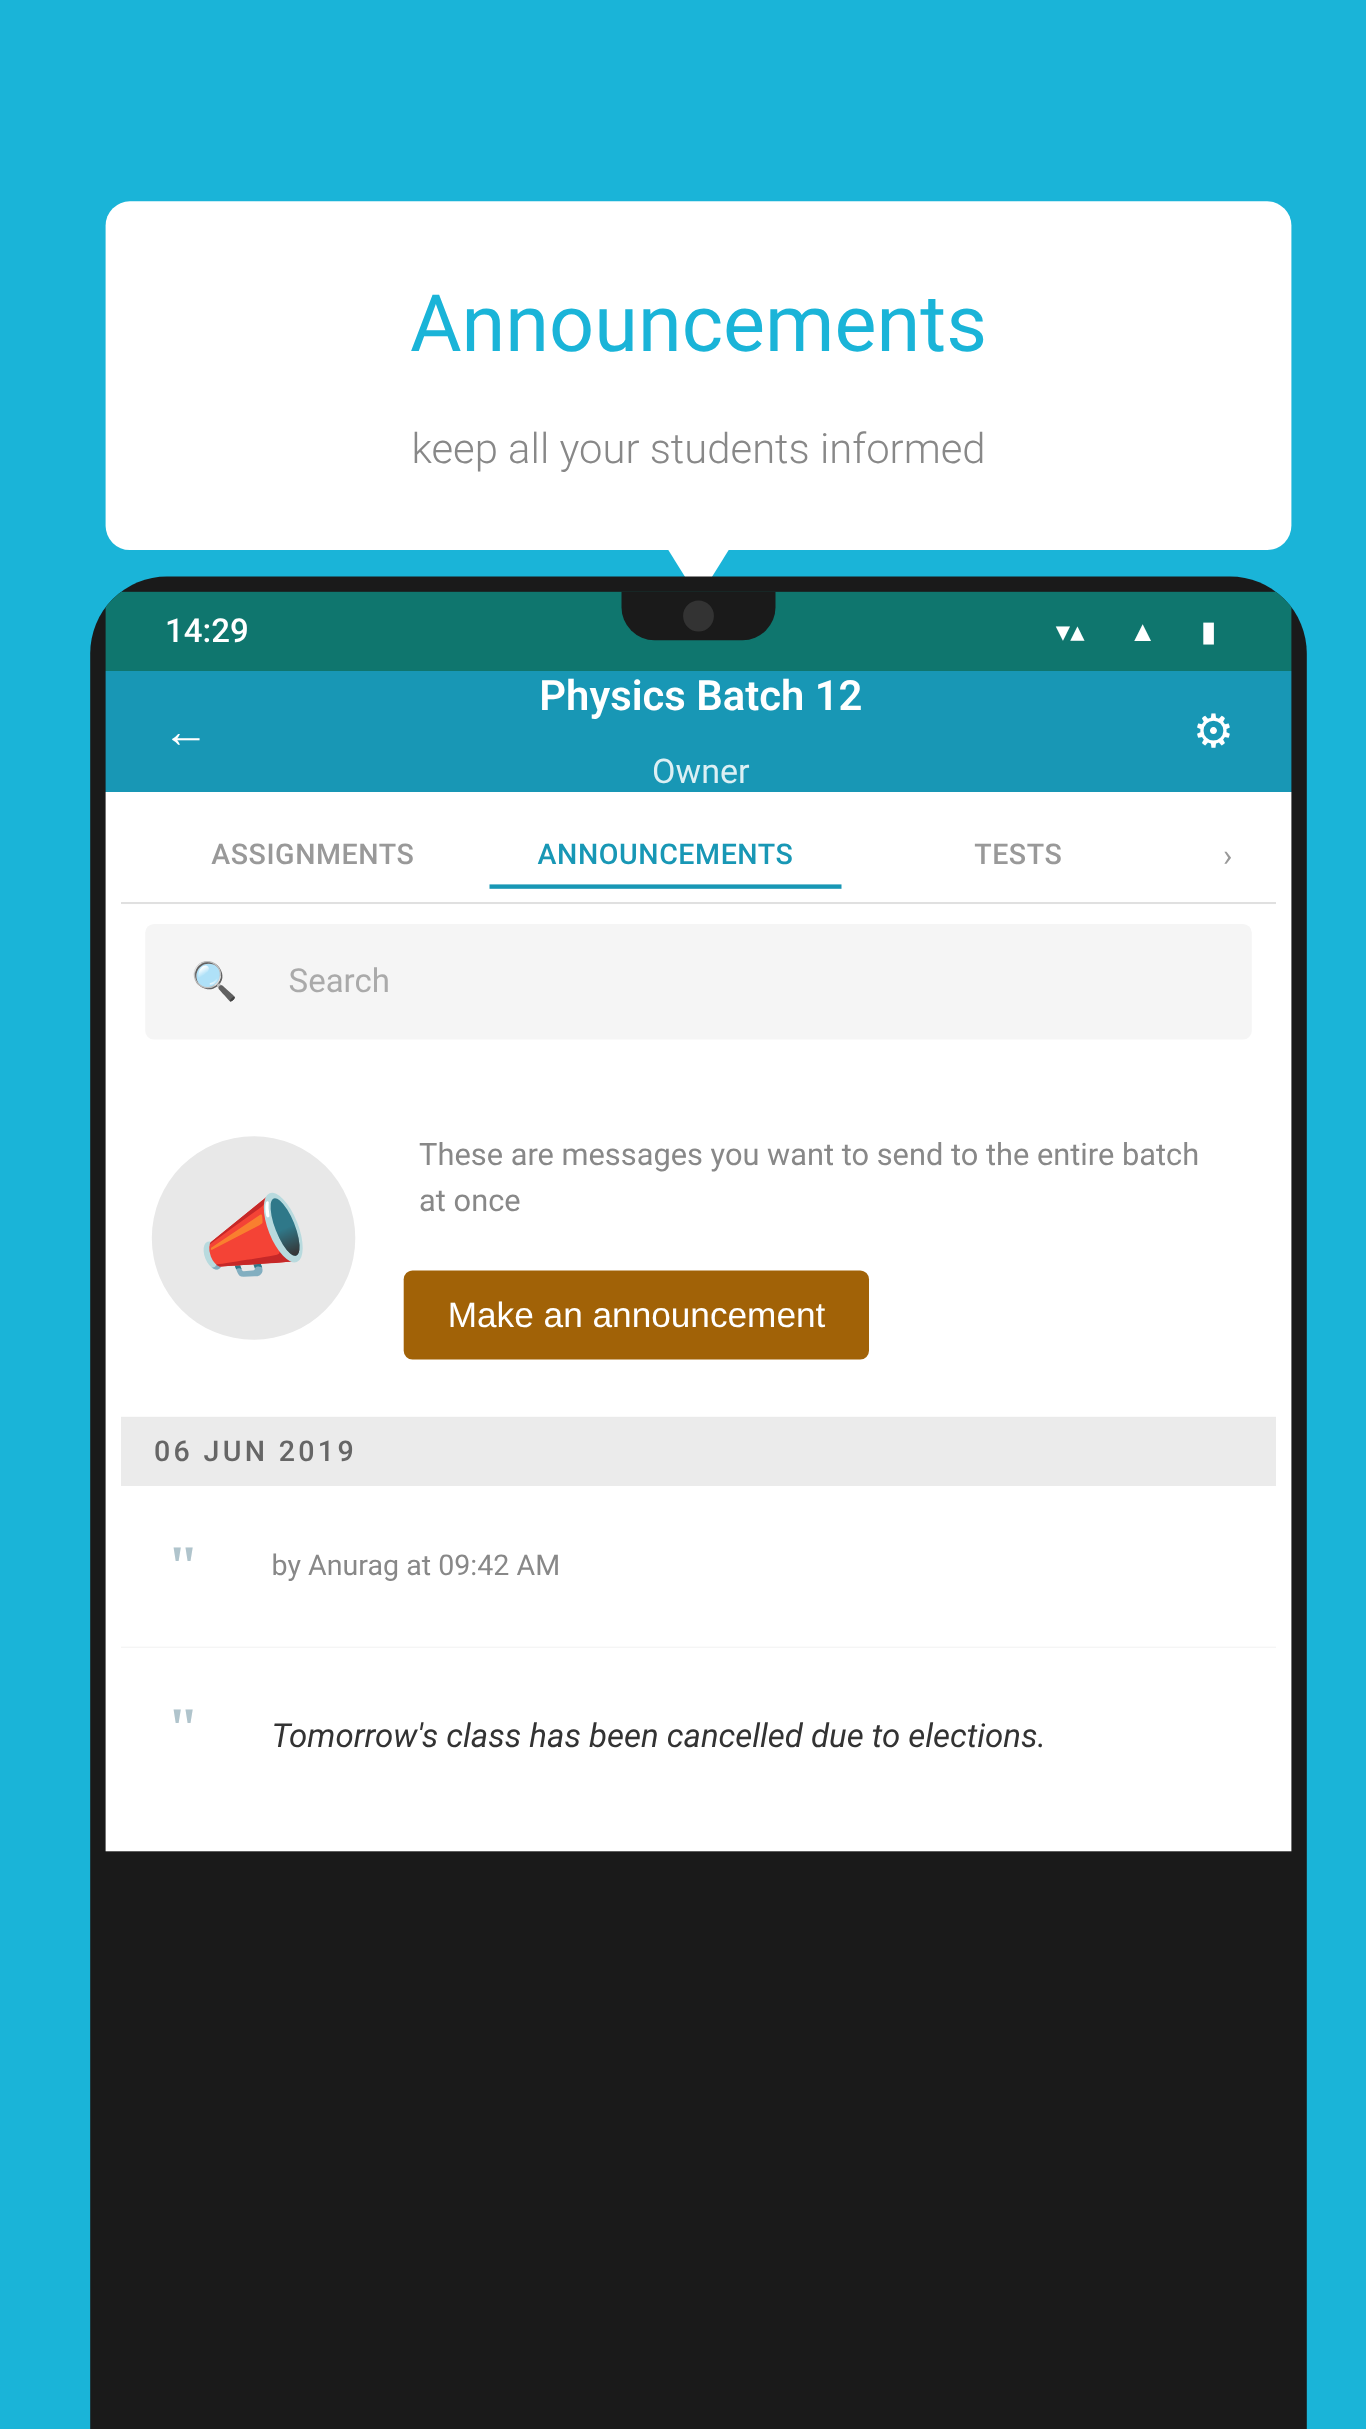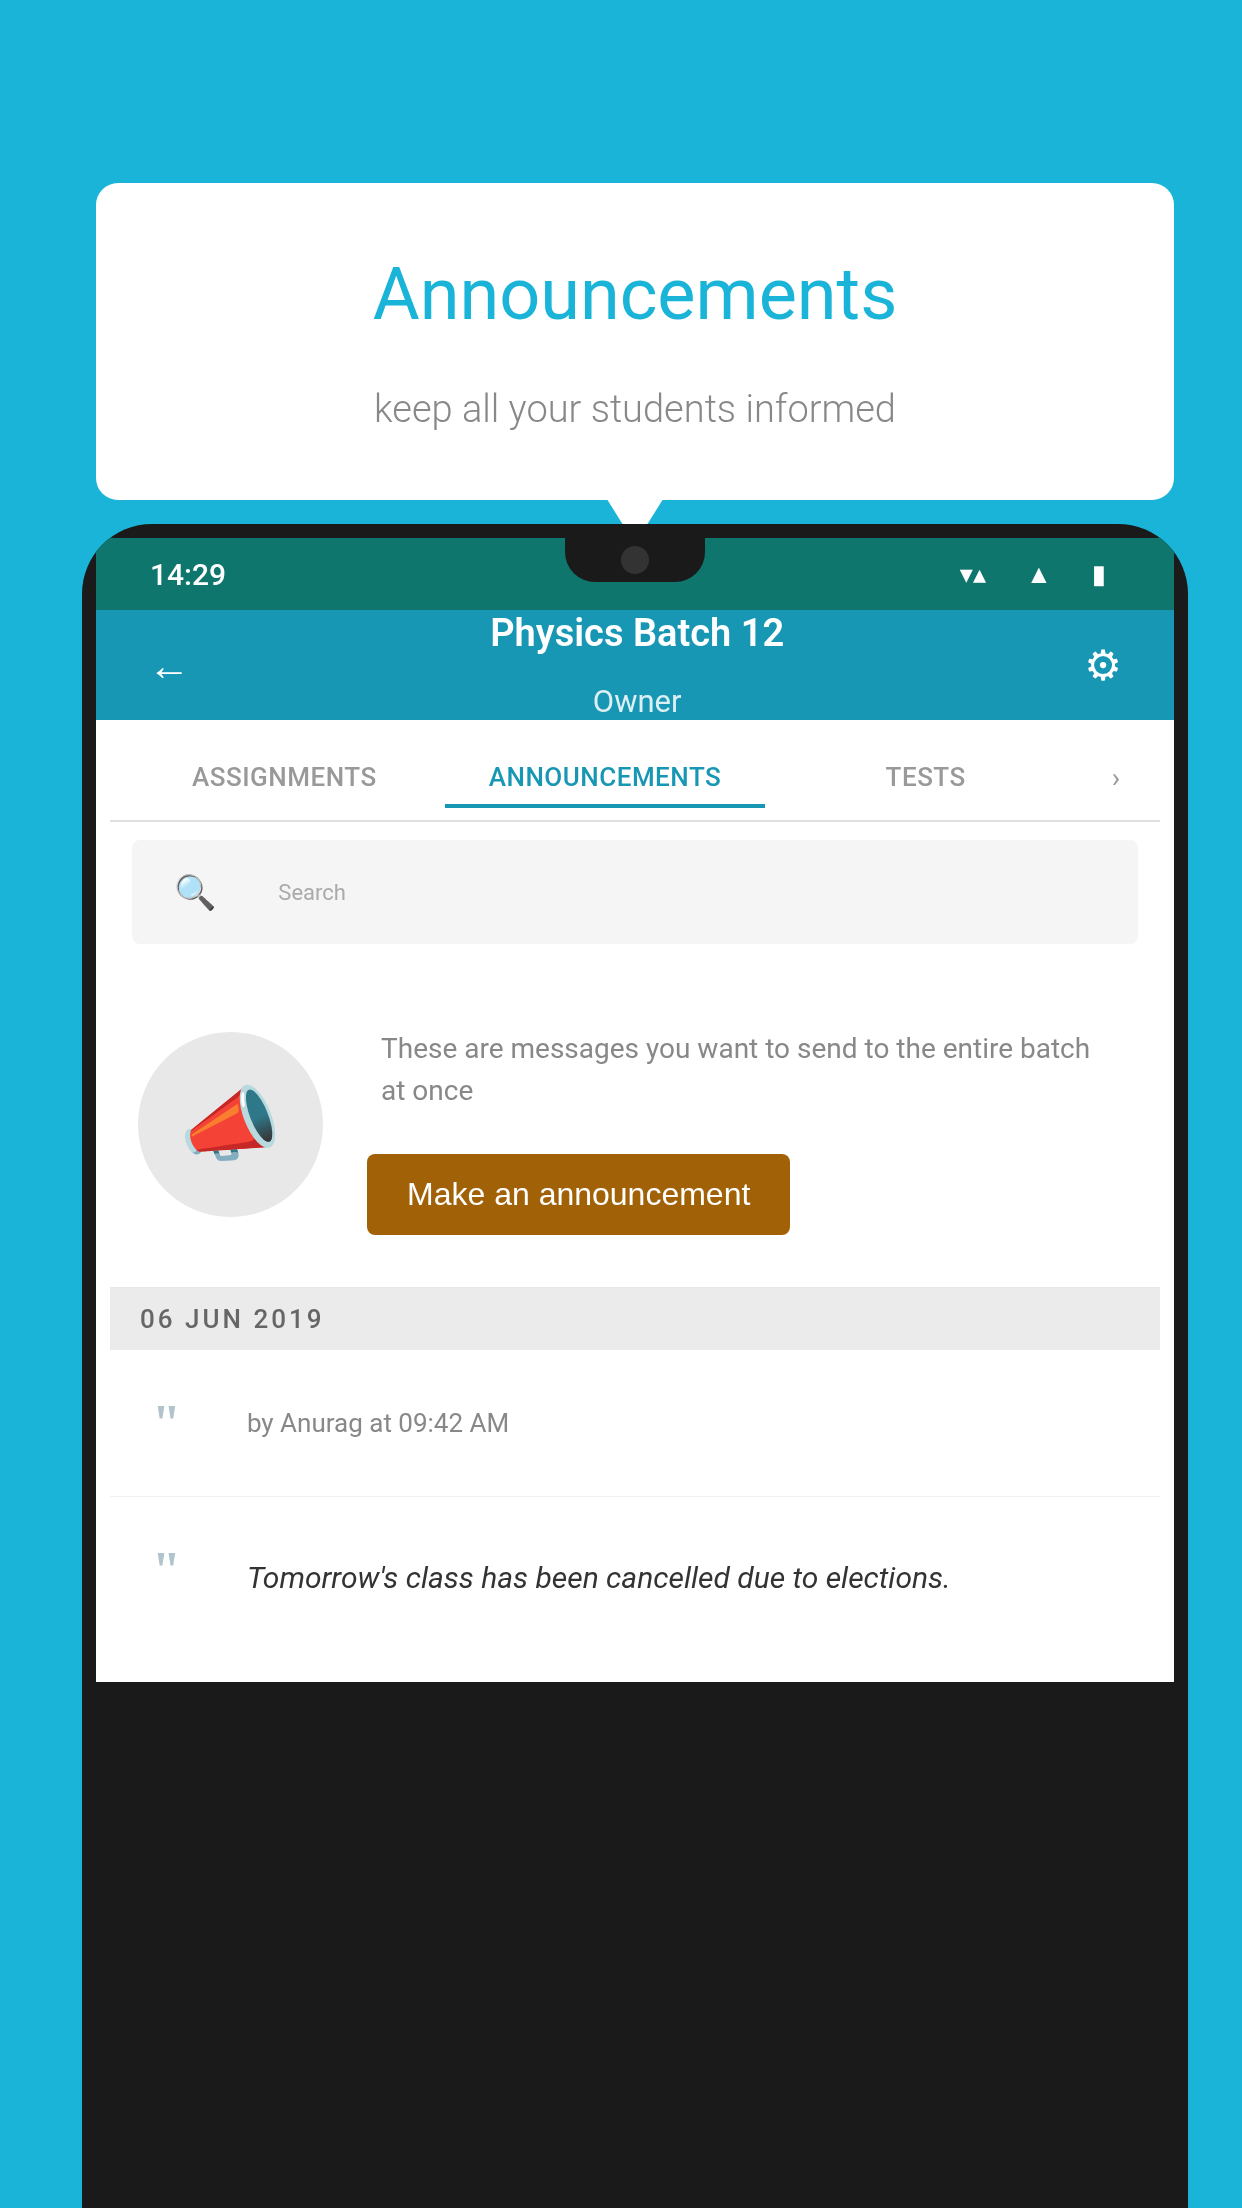--- a/index.html
+++ b/index.html
@@ -225,22 +225,21 @@
       gap: 18px;
     }
 
     .search-icon {
       color: #aaa;
       font-size: 34px;
     }
 
     .search-text {
       color: #aaa;
-      font-size: 22px;
-      margin-left: 16px;
+      font-size: 30px;
     }
 
     
     .promo-section {
       background: white;
       display: flex;
       align-items: center;
       padding: 38px 28px;
       gap: 30px;
       border-bottom: 1px solid #e8e8e8;

